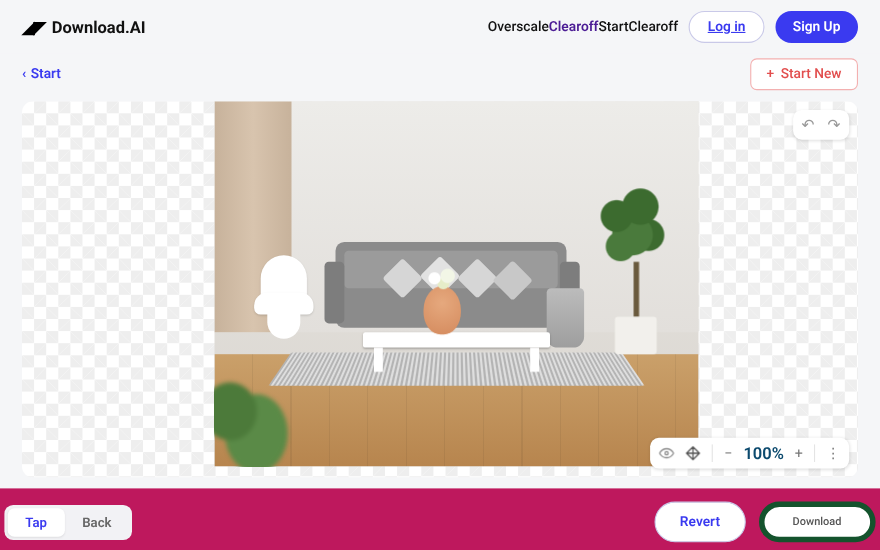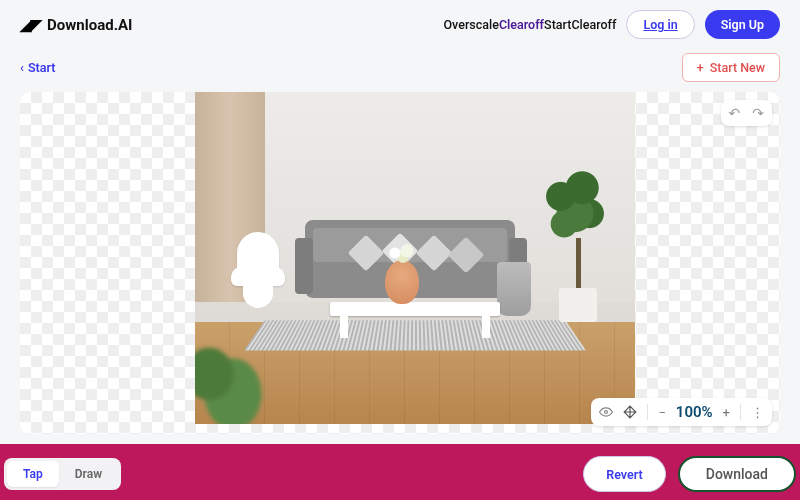--- a/index.html
+++ b/index.html
@@ -56,21 +56,21 @@
 .zoombar .ic{color:#777;cursor:pointer;font-size:13px;display:flex;align-items:center;}
 .zoombar .sep{width:1px;height:16px;background:#e4e4e4;}
 .zoombar .zoomtxt{font-size:15px;font-weight:600;color:#0c4a6e;}
 
 .footer { display:flex; justify-content:space-between; align-items:center; padding:12px 4px; background:#be185d; margin-top:10px;gap:32px; }
 .seg { display:flex; background:#f2f2f5; border-radius:8px; padding:3px; }
 .seg button { border:none; background:transparent; font-size:12px; font-weight:600; color:#666; padding:6px 16px; border-radius:6px; cursor:pointer; }
 .seg button.active { background:#fff; color:#3a3af0; box-shadow:0 1px 2px rgba(0,0,0,.08); }
 .actions { display:flex; gap:12px;justify-content:flex-end; }
 .btn-revert { border:1px solid #c9c9e8; background:#fff; color:#3a3af0; font-weight:600; font-size:12.5px; padding:8px 22px; border-radius:20px; cursor:pointer; }
-.btn-download { border:2px solid #14532d; background:#fff; color:#555; font-weight:500; font-size:14px; padding:8px 26px; border-radius:20px; cursor:pointer; }
+.btn-download { border:5px solid #14532d; background:#fff; color:#555; font-weight:500; font-size:10px; padding:8px 26px; border-radius:20px; cursor:pointer; }
 </style>
 </head>
 <body>
 
 <div class="header">
   <div class="logo-wrap">
     <span class="logo-mark">◢◤</span>
     <span class="logo-text">Download.AI</span>
   </div>
   <div class="nav">
@@ -150,19 +150,19 @@
     <span class="zoomtxt">100%</span>
     <span class="ic">+</span>
     <span class="sep"></span>
     <span class="ic">⋮</span>
   </div>
 </div>
 
 <div class="footer">
   <div class="seg">
     <button class="active">Tap</button>
-    <button>Draw</button>
+    <button>Back</button>
   </div>
   <div class="actions">
     <button class="btn-revert">Revert</button>
     <button class="btn-download">Download</button>
   </div>
 </div>
 
 </body></html>

